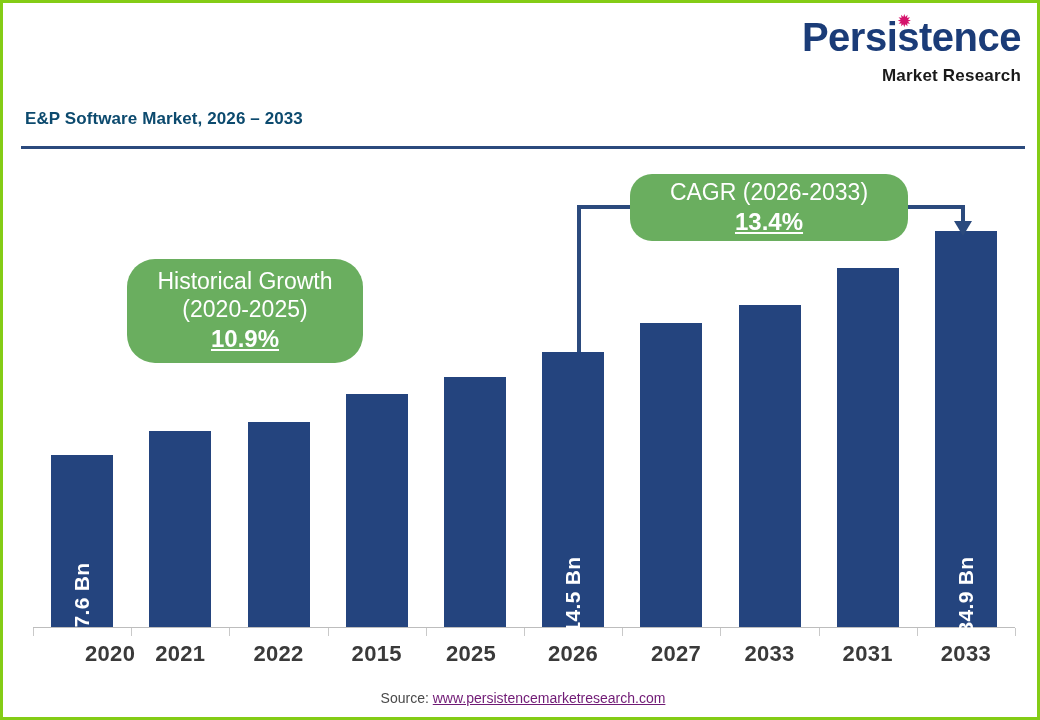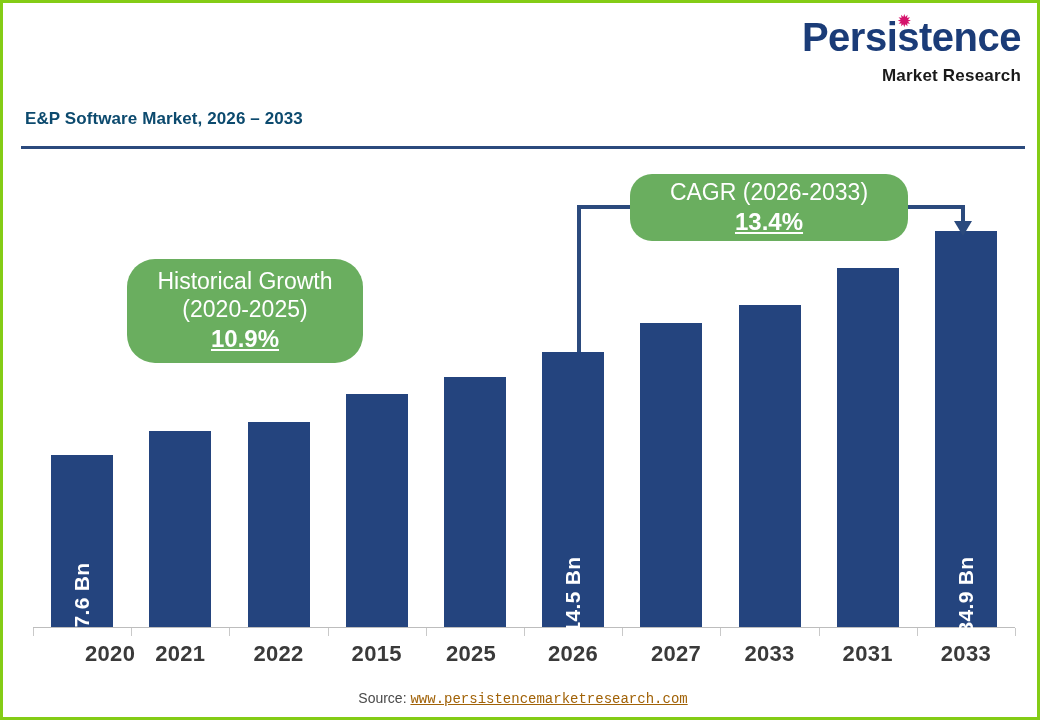--- a/index.html
+++ b/index.html
@@ -177,23 +177,22 @@
   .source {
     position: absolute;
     left: 0;
     top: 687px;
     width: 1040px;
     text-align: center;
     font-size: 14px;
     color: #4a4a4a;
   }
   .source-link {
-    color: #a16207;
+    color: #701a75;
     text-decoration: underline;
-    font-family: Liberation Mono, monospace;
   }
 </style>
 </head>
 <body>
 
 <div class="canvas">
 
   <div class="logo">
     <div class="logo-main">
       <span>Persistence</span>

